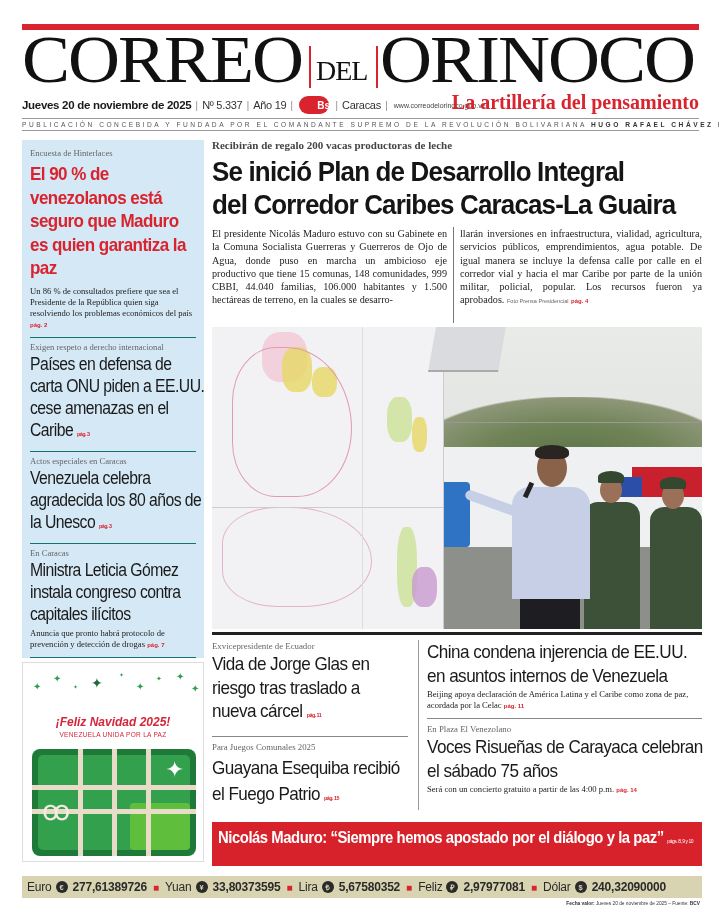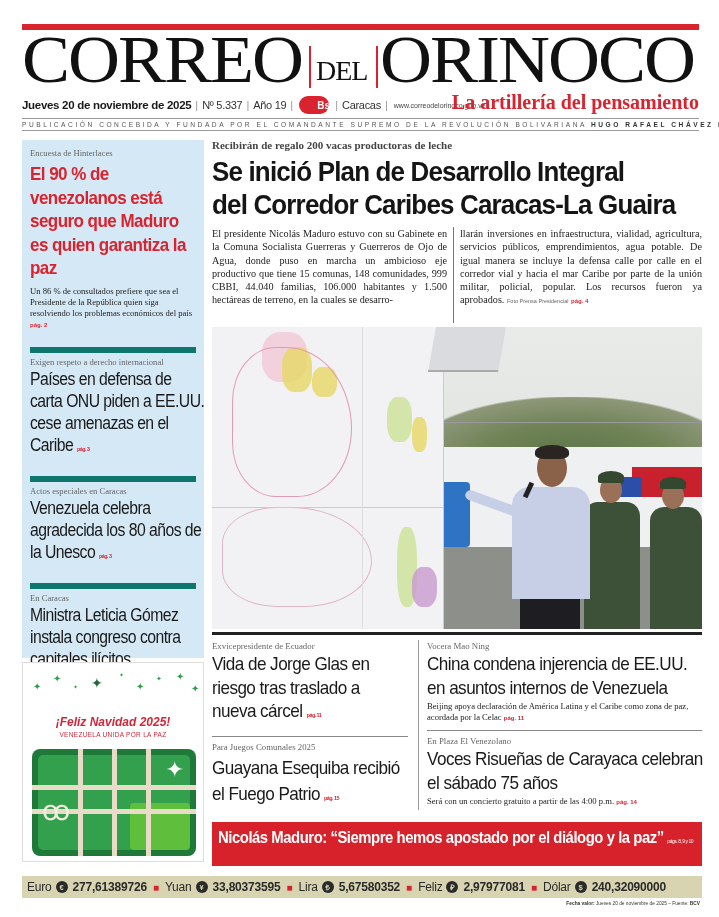--- a/index.html
+++ b/index.html
@@ -26,21 +26,21 @@
 
     .founder { position: absolute; left: 22px; top: 118px; width: 677px; height: 13px; border-top: 1px solid #999; border-bottom: 1px solid #999; font-size: 6.6px; letter-spacing: 2.55px; color: #555; line-height: 12px; white-space: nowrap; }
     .founder b { color: #333; }
 
     
     .leftcol { position: absolute; left: 22px; top: 140px; width: 182px; height: 518px; background: #d4e8f5; padding: 8px 8px 0 8px; }
     .kicker { font-family: "Liberation Serif", serif; font-size: 8.6px; color: #666; line-height: 11px; }
     .lead-red { font-family: "Liberation Sans", sans-serif; font-weight: bold; color: #d9232e; font-size: 18.5px; line-height: 23.5px; letter-spacing: -0.6px; margin-top: 3px; transform: scaleX(0.92); transform-origin: left; width: 185px; }
     .lead-sub { font-family: "Liberation Serif", serif; font-size: 8.6px; line-height: 11px; color: #222; margin-top: 6px; }
     .pag { color: #d9232e; font-family: "Liberation Sans", sans-serif; font-weight: bold; font-size: 6px; }
-    .lc-item { border-top: 6px solid #0f766e; margin-top: 16px; padding-top: 4px; }
+    .lc-item { border-top: 1px solid #0f766e; margin-top: 6px; padding-top: 4px; }
     .lc-head { font-size: 17.5px; line-height: 22px; letter-spacing: -0.6px; color: #1a1a1a; transform: scaleX(0.9); transform-origin: left; width: 195px; }
     .lc-head.sm { font-size: 15.5px; line-height: 20px; }
 
     
     .ad { position: absolute; left: 22px; top: 662px; width: 182px; height: 200px; background: #fff; border: 1px solid #ddd; }
     .ad .stars { position: absolute; left: 8px; top: 8px; width: 165px; height: 22px; }
     .ad .star { position: absolute; color: #2e9e4a; font-size: 10px; }
     .ad .t1 { position: absolute; left: 0; width: 100%; top: 33px; text-align: center; color: #d4263a; font-weight: bold; font-size: 15.5px; letter-spacing: -0.3px; }
     .ad .t2 { position: absolute; left: 0; width: 100%; top: 52px; text-align: center; color: #d4263a; font-weight: bold; font-style: italic; font-size: 12px; }
     .ad .t3 { position: absolute; left: 0; width: 100%; top: 68px; text-align: center; color: #d4263a; font-size: 6.5px; letter-spacing: 0.3px; }
@@ -280,21 +280,20 @@
     <div class="bs-kicker">Para Juegos Comunales 2025</div>
     <div class="bs-head" style="line-height:26px;margin-top:2px;">
       <span>Guayana Esequiba recibió el Fuego Patrio</span>
       <span class="pag">pág. 15</span>
     </div>
   </div>
 </div>
 
 <div class="bs-right">
   <div>
-    <div class="bs-kicker">Vocera Mao Ning</div>
     <div class="bs-head">China condena injerencia de EE.UU. en asuntos internos de Venezuela</div>
     <div class="bs-sub">
       <span>Beijing apoya declaración de América Latina y el Caribe como zona de paz, acordada por la Celac</span>
       <span class="pag">pág. 11</span>
     </div>
   </div>
   <div class="bs-sep">
     <div class="bs-kicker">En Plaza El Venezolano</div>
     <div class="bs-head">Voces Risueñas de Carayaca celebran el sábado 75 años</div>
     <div class="bs-sub">

